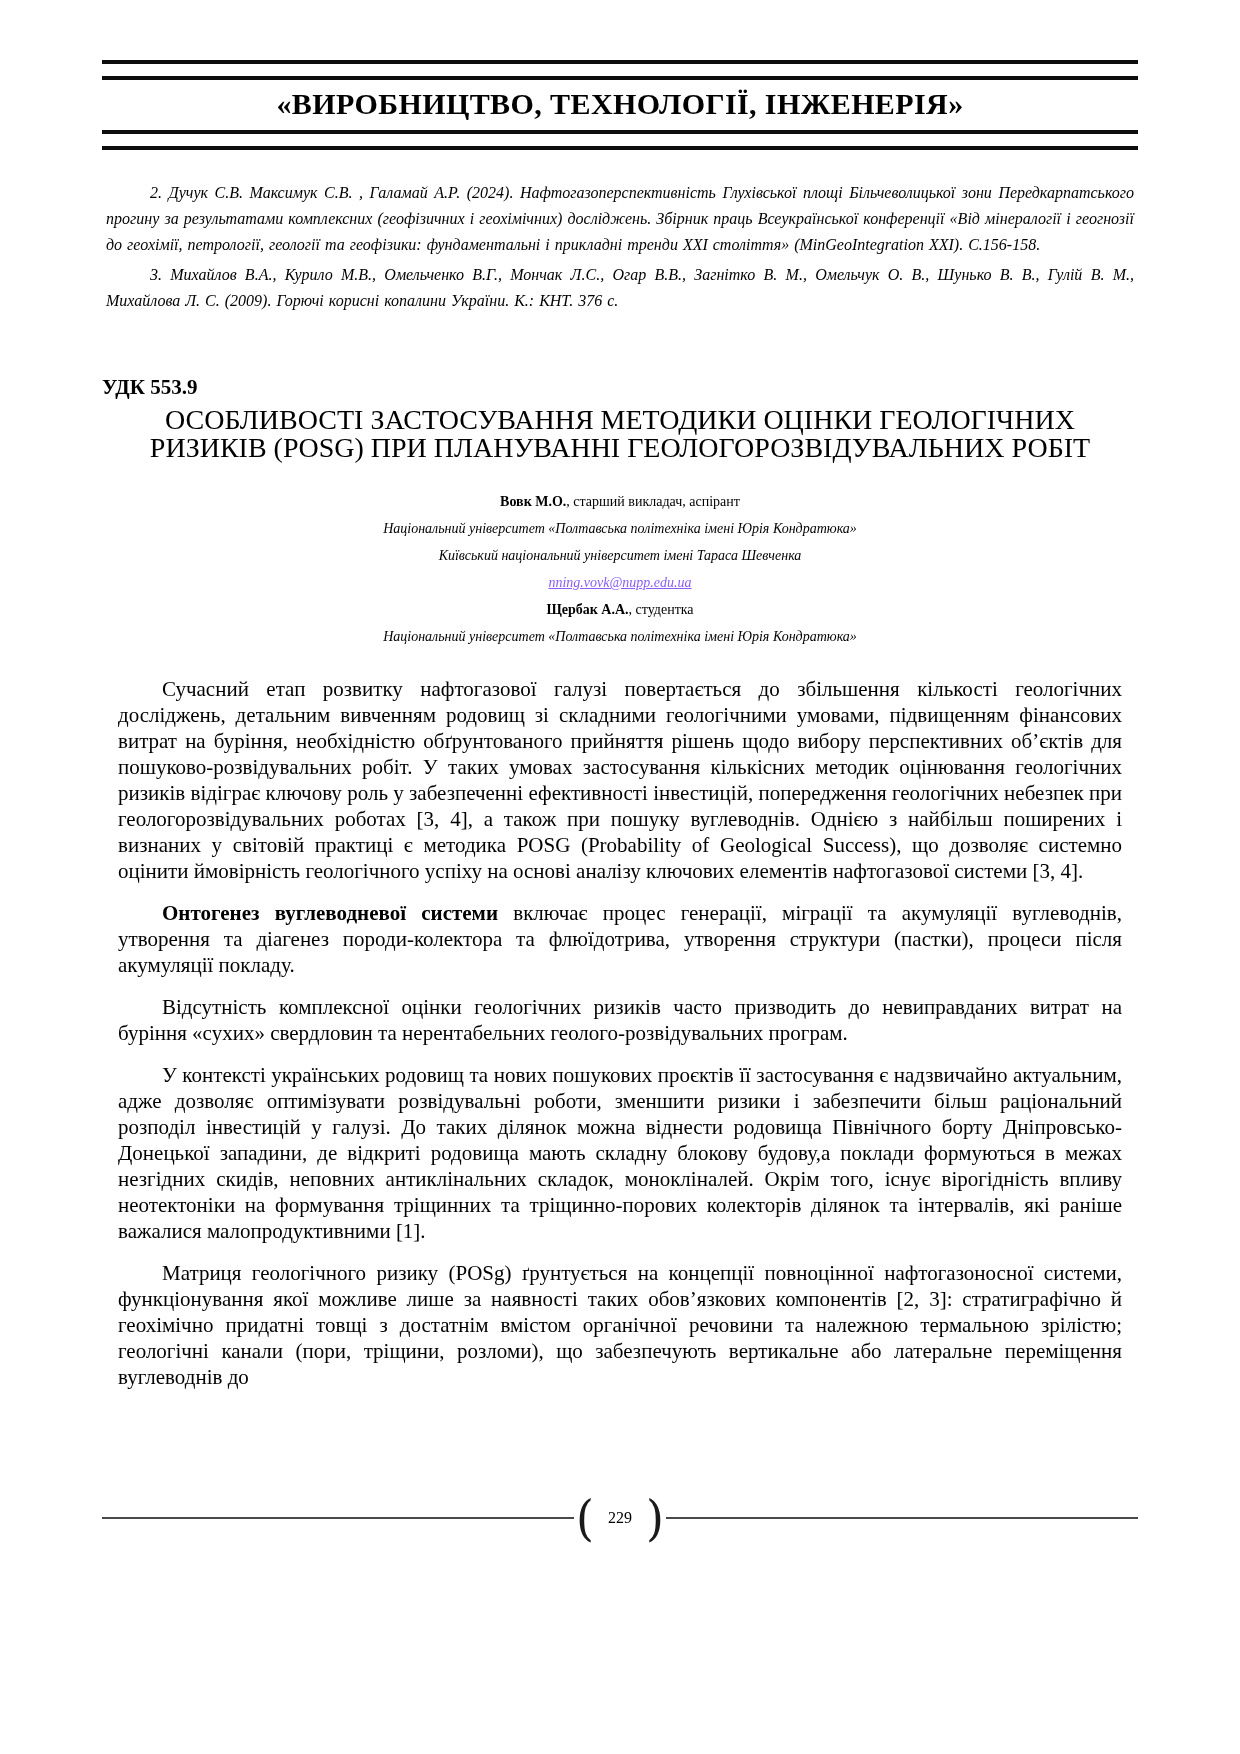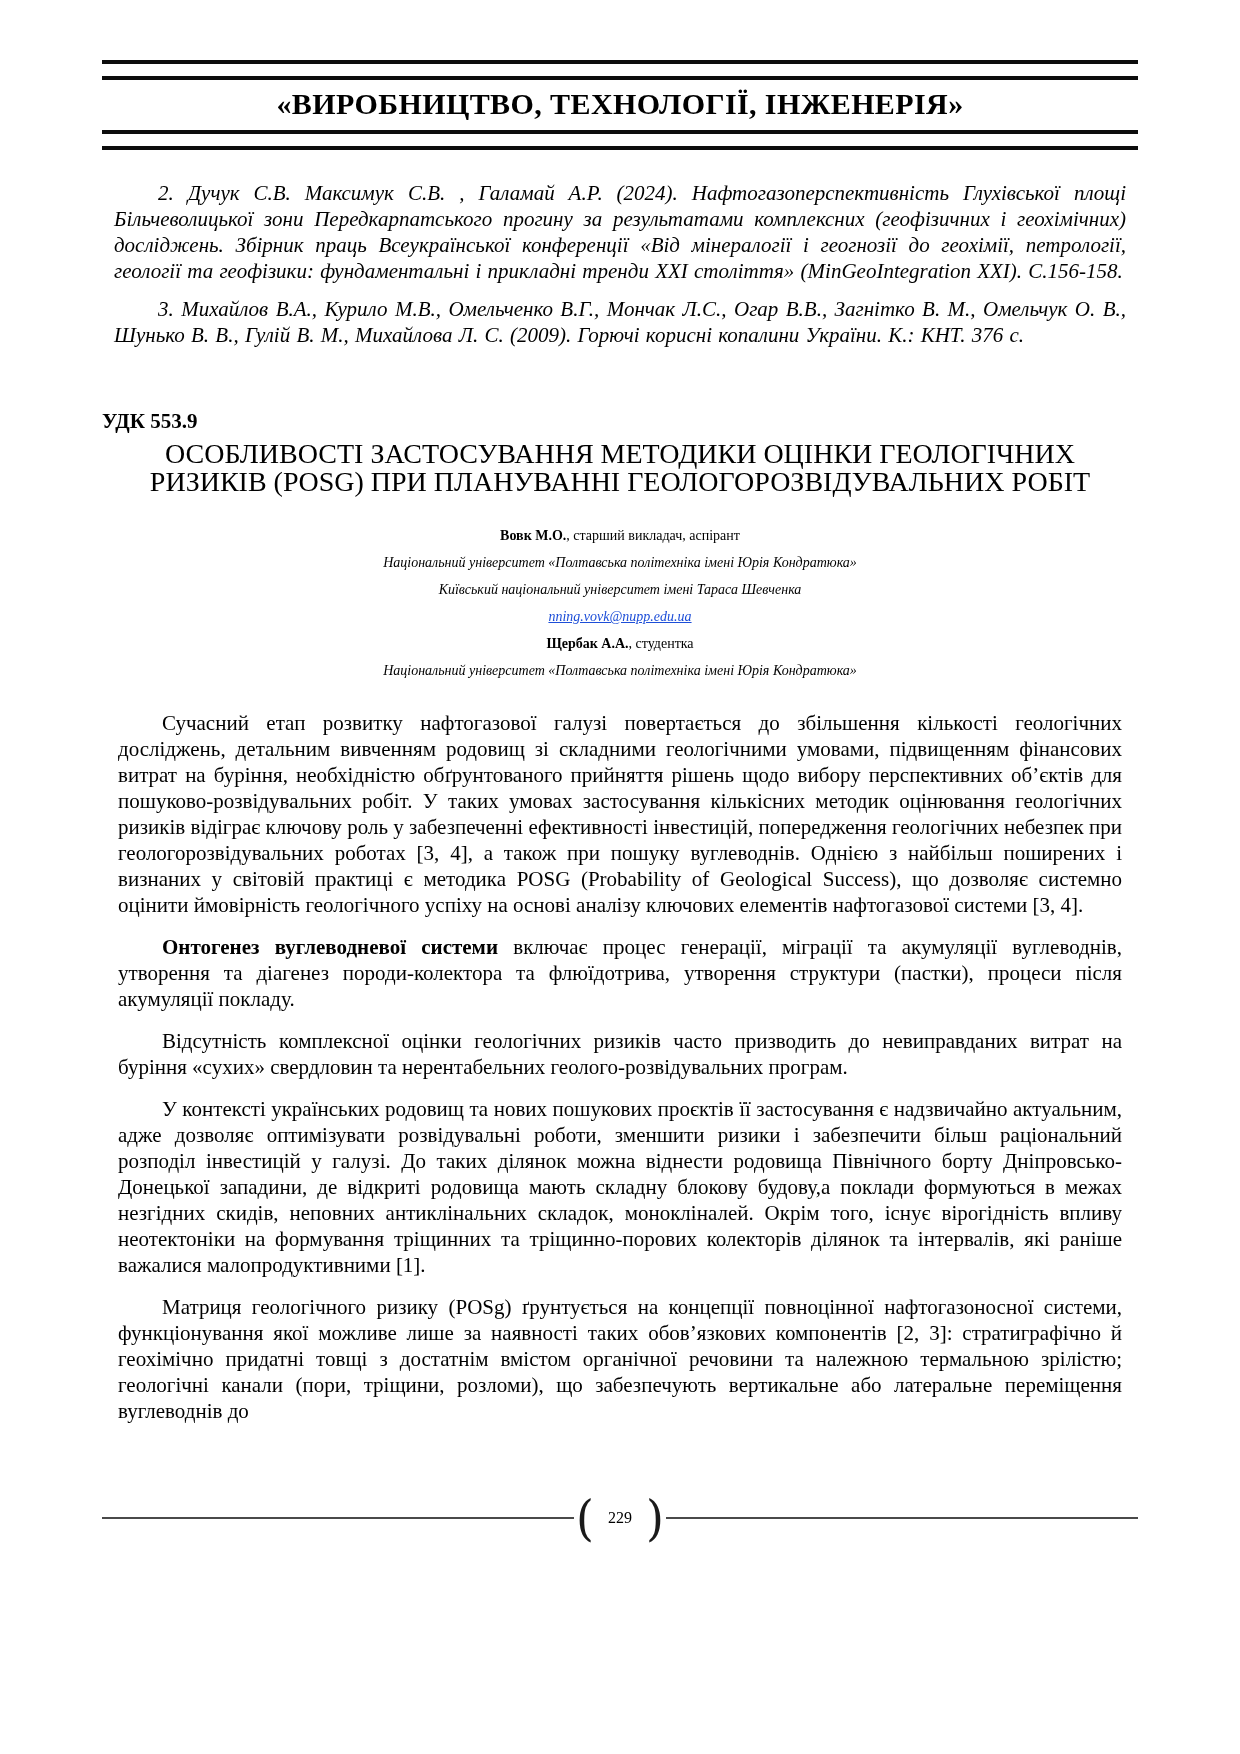--- a/index.html
+++ b/index.html
@@ -24,23 +24,23 @@
     margin: 0;
     text-align: center;
     font-size: 30px;
     font-weight: bold;
     letter-spacing: 0.4px;
     padding: 7px 0 9px 0;
   }
 
   .references { margin-top: 30px; }
   .ref {
-    margin: 12px;
+    margin: 4px;
     font-style: italic;
-    font-size: 21px;
+    font-size: 16px;
     line-height: 26px;
     text-align: justify;
     text-indent: 44px;
     word-spacing: 1px;
   }
 
   .udc {
     margin: 60px 0 0 0;
     font-weight: bold;
     font-size: 21px;
@@ -58,21 +58,21 @@
   .authors {
     margin-top: 26px;
     text-align: center;
     font-size: 14px;
     line-height: 27px;
   }
   .authors p { margin: 0; }
   .authors strong { font-weight: bold; }
   .aff { font-style: italic; }
   .email {
-    color: #1d4ed8;
+    color: #8b5cf6;
     text-decoration: underline;
     font-style: italic;
     cursor: pointer;
   }
 
   .body-text { margin-top: 26px; }
   .body-p {
     margin: 16px;
     font-size: 21px;
     line-height: 26px;

